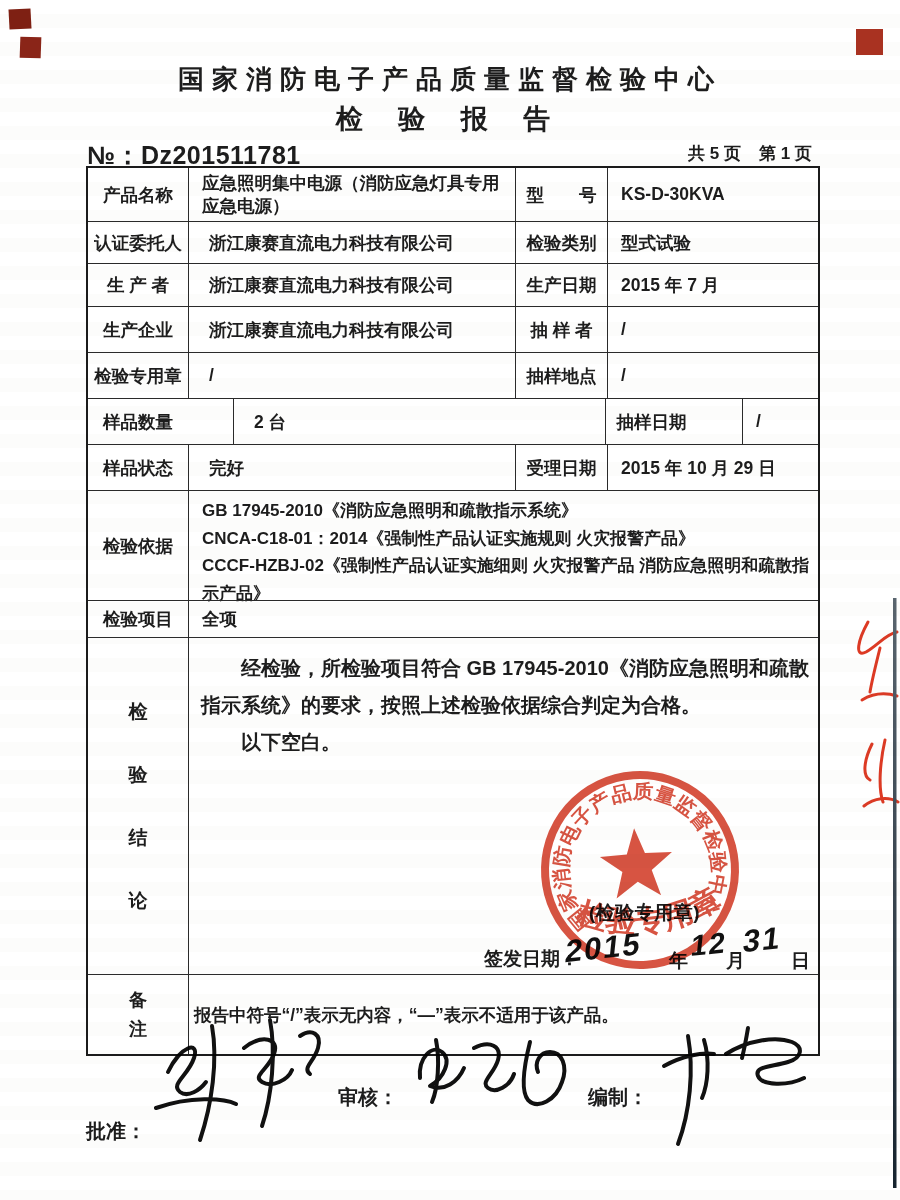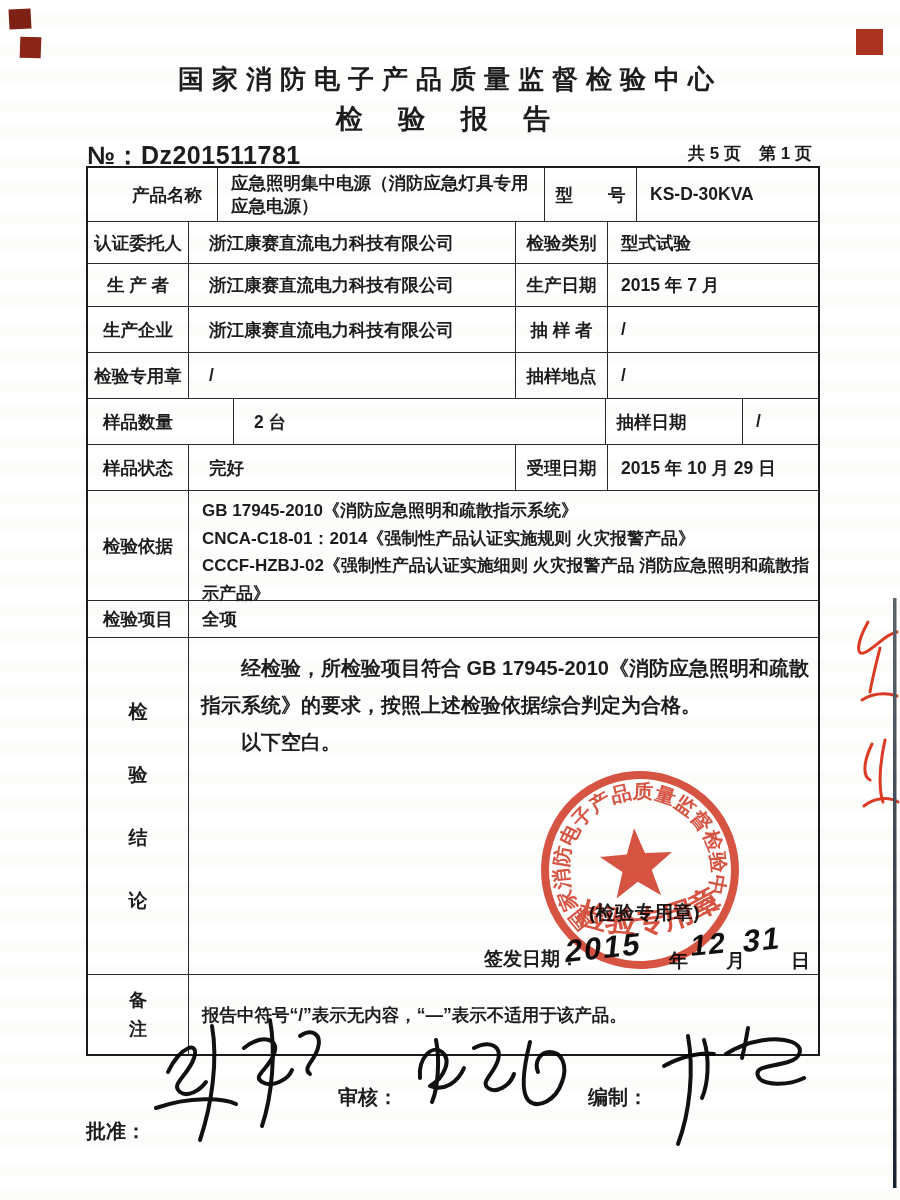--- a/index.html
+++ b/index.html
@@ -33,21 +33,21 @@
   .concl-text{position:absolute;left:12px;top:12px;width:608px;font-size:20px;line-height:37px;font-weight:600;}
   .ind{text-indent:40px;}
   .stamp-caption{position:absolute;left:400px;top:262px;font-size:19px;font-weight:600;letter-spacing:.5px;}
   .issue-label{position:absolute;left:295px;top:308px;font-size:19px;font-weight:700;}
   .unit{position:absolute;top:310px;font-size:19px;font-weight:700;}
   .u-year{left:480px;} .u-month{left:537px;} .u-day{left:602px;}
   .hw{position:absolute;font-size:29px;font-weight:600;color:#111;transform:rotate(-6deg) skewX(-12deg);letter-spacing:2px;}
   .hw-year{left:376px;top:292px;font-size:31px;}
   .hw-month{left:502px;top:290px;}
   .hw-day{left:554px;top:284px;font-size:31px;}
-  .remark-body{flex:1;border-left:1.6px solid #2a2a2a;padding-left:13px;font-size:17.5px;font-weight:600;display:flex;align-items:center;}
+  .remark-body{flex:1;border-left:1.6px solid #2a2a2a;padding-left:5px;font-size:17.5px;font-weight:600;display:flex;align-items:center;}
   
   .sig-label{font-size:20px;font-weight:700;}
   .f-approve{left:86px;top:1078px;margin-top:40px;} .f-review{left:338px;top:1084px;} .f-prepare{left:588px;top:1084px;}
   
   .mark{position:absolute;}
   .mark-tl1{left:9px;top:9px;width:22px;height:20px;background:#7e2013;transform:rotate(-3deg);}
   .mark-tl2{left:20px;top:37px;width:21px;height:21px;background:#8a2518;transform:rotate(2deg);}
   .mark-tr{left:856px;top:29px;width:27px;height:26px;background:#a93221;}
   
   .overlay{position:absolute;left:0;top:0;width:900px;height:1200px;mix-blend-mode:multiply;pointer-events:none;}
@@ -66,21 +66,21 @@
   <div class="abs no-line">
     <span>№：</span><span>Dz201511781</span>
   </div>
   <div class="abs pages-line">
     <span>共 5 页</span>
     <span>第 1 页</span>
   </div>
 
   <div class="abs tbl">
 
-    <div class="tr first" style="height:53px;margin-left:29px;">
+    <div class="tr first" style="height:53px;">
       <div class="c c1 lab">产品名称</div>
       <div class="c c2 val twoline">应急照明集中电源（消防应急灯具专用应急电源）</div>
       <div class="c c3 lab">型　　号</div>
       <div class="c c4 val">KS-D-30KVA</div>
     </div>
 
     <div class="tr" style="height:42px;">
       <div class="c c1 lab">认证委托人</div>
       <div class="c c2 val">浙江康赛直流电力科技有限公司</div>
       <div class="c c3 lab">检验类别</div>

